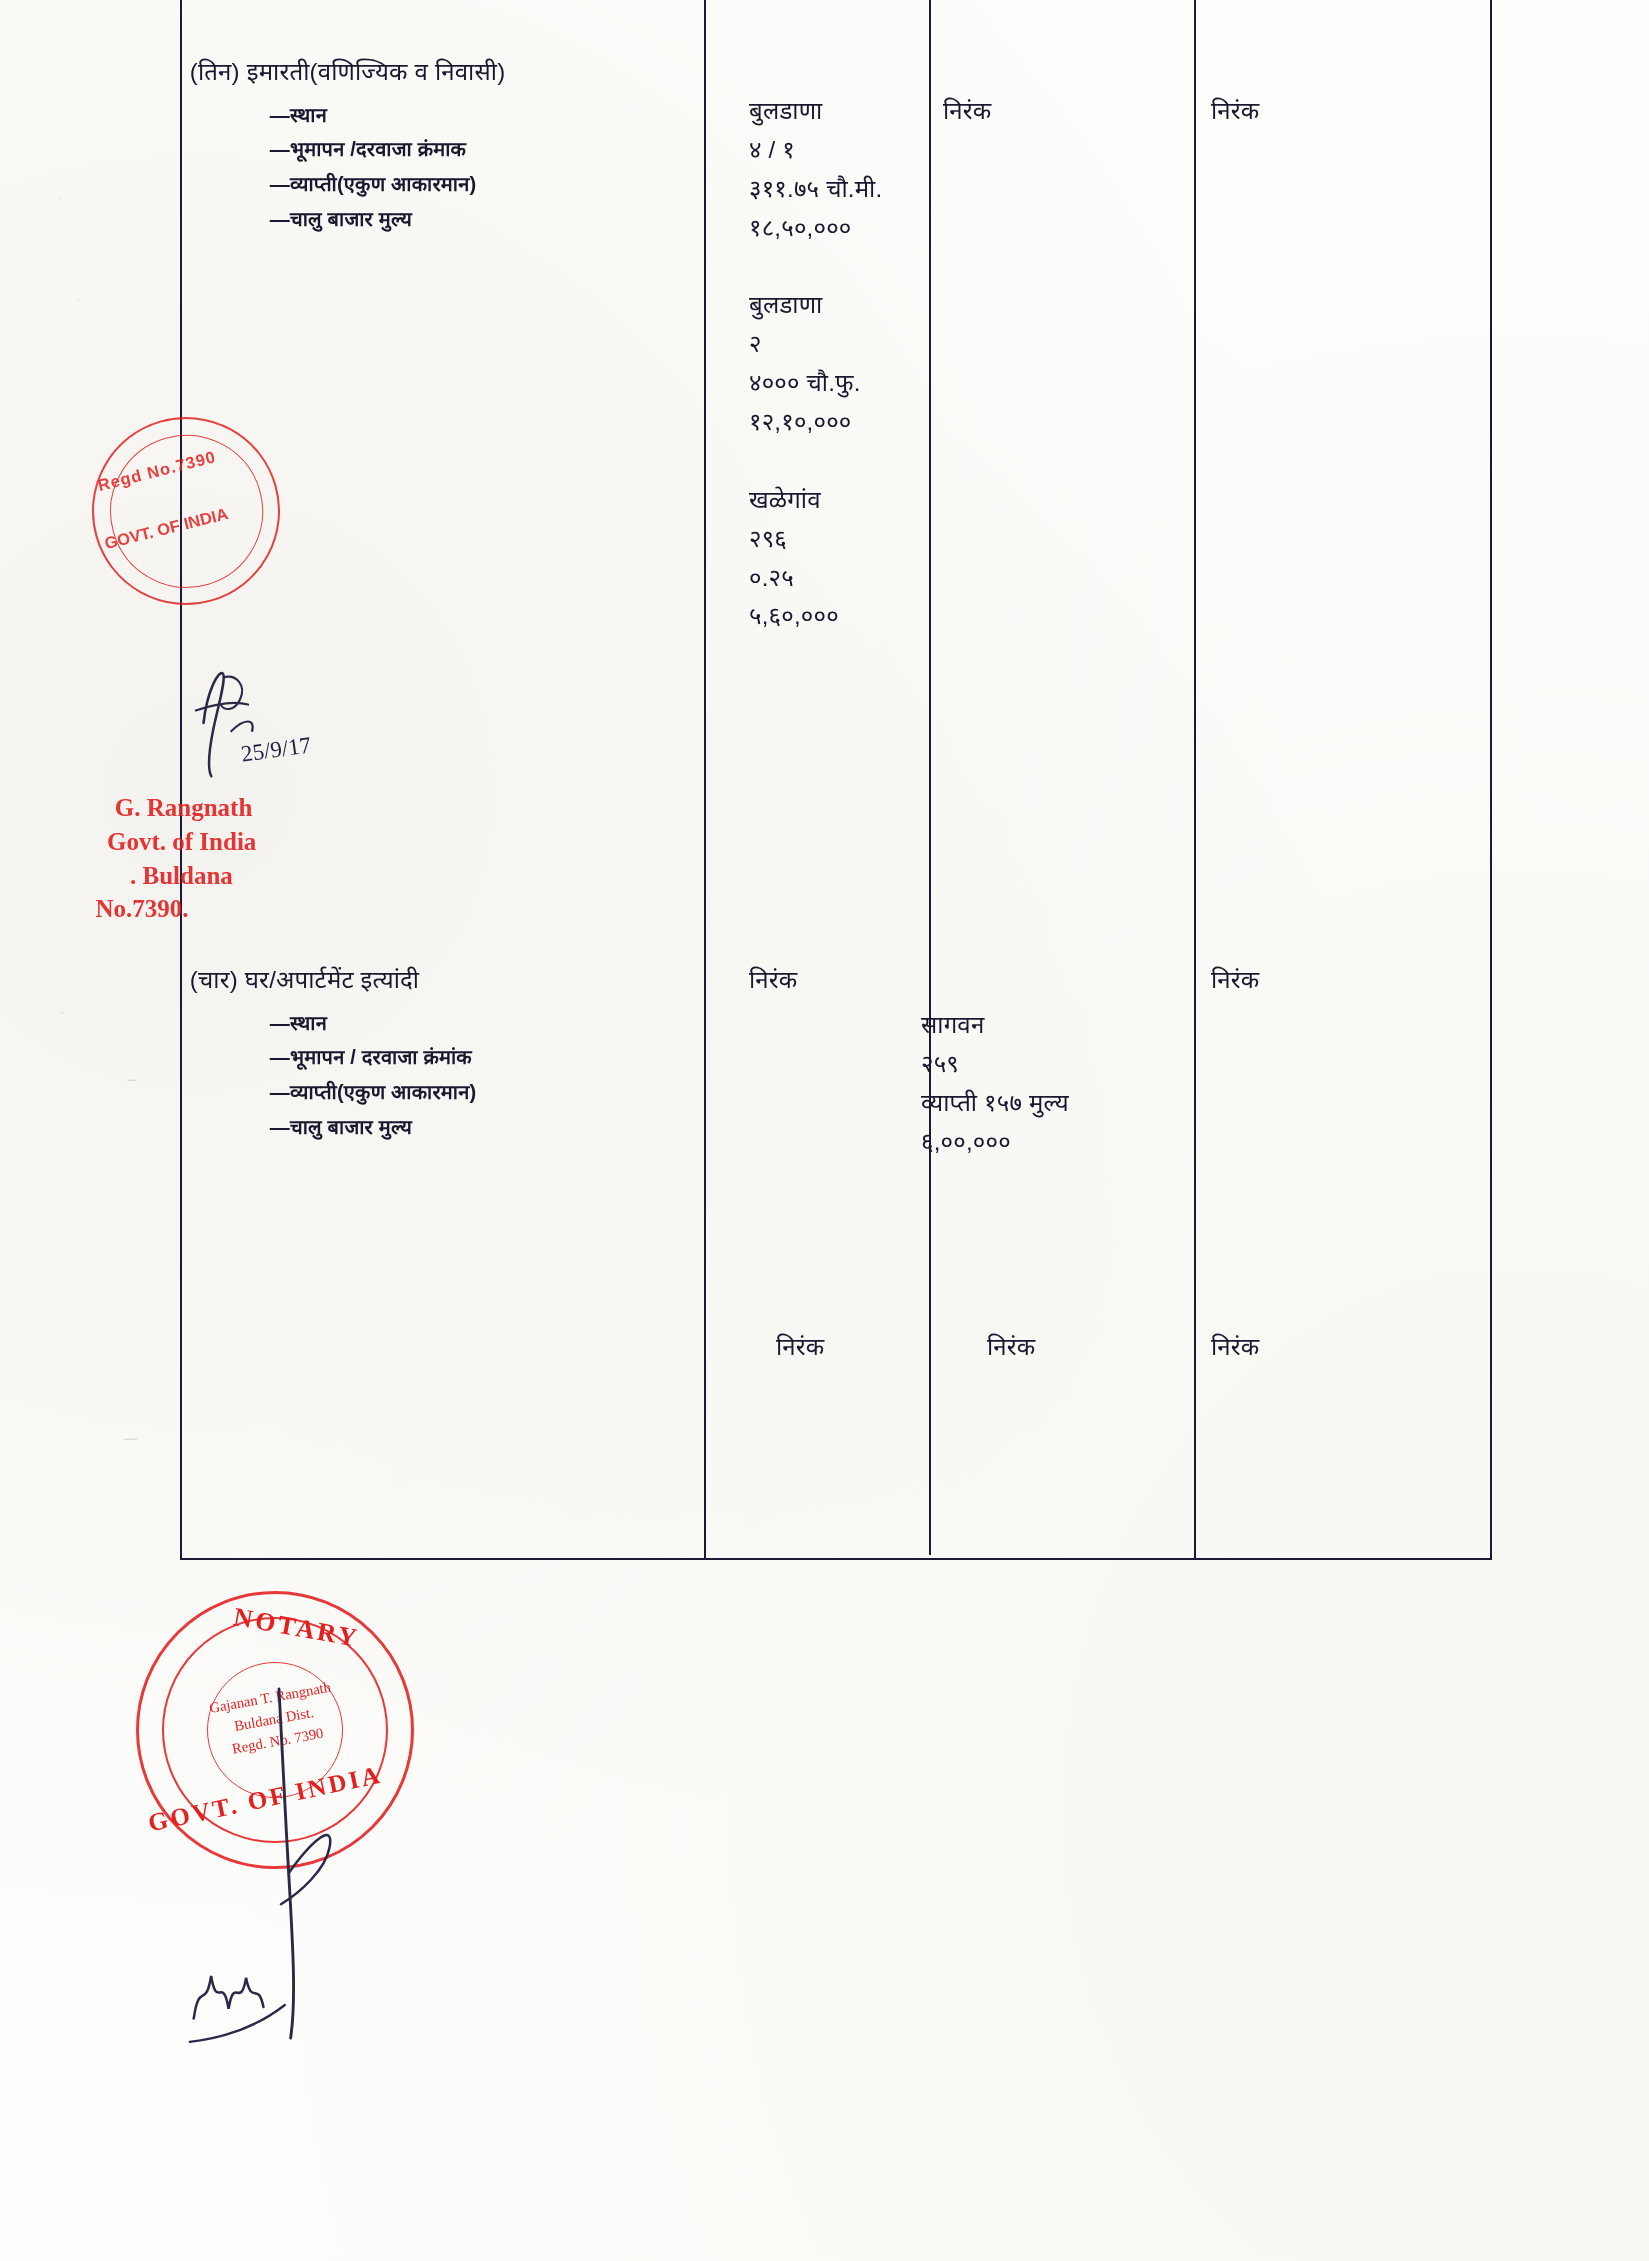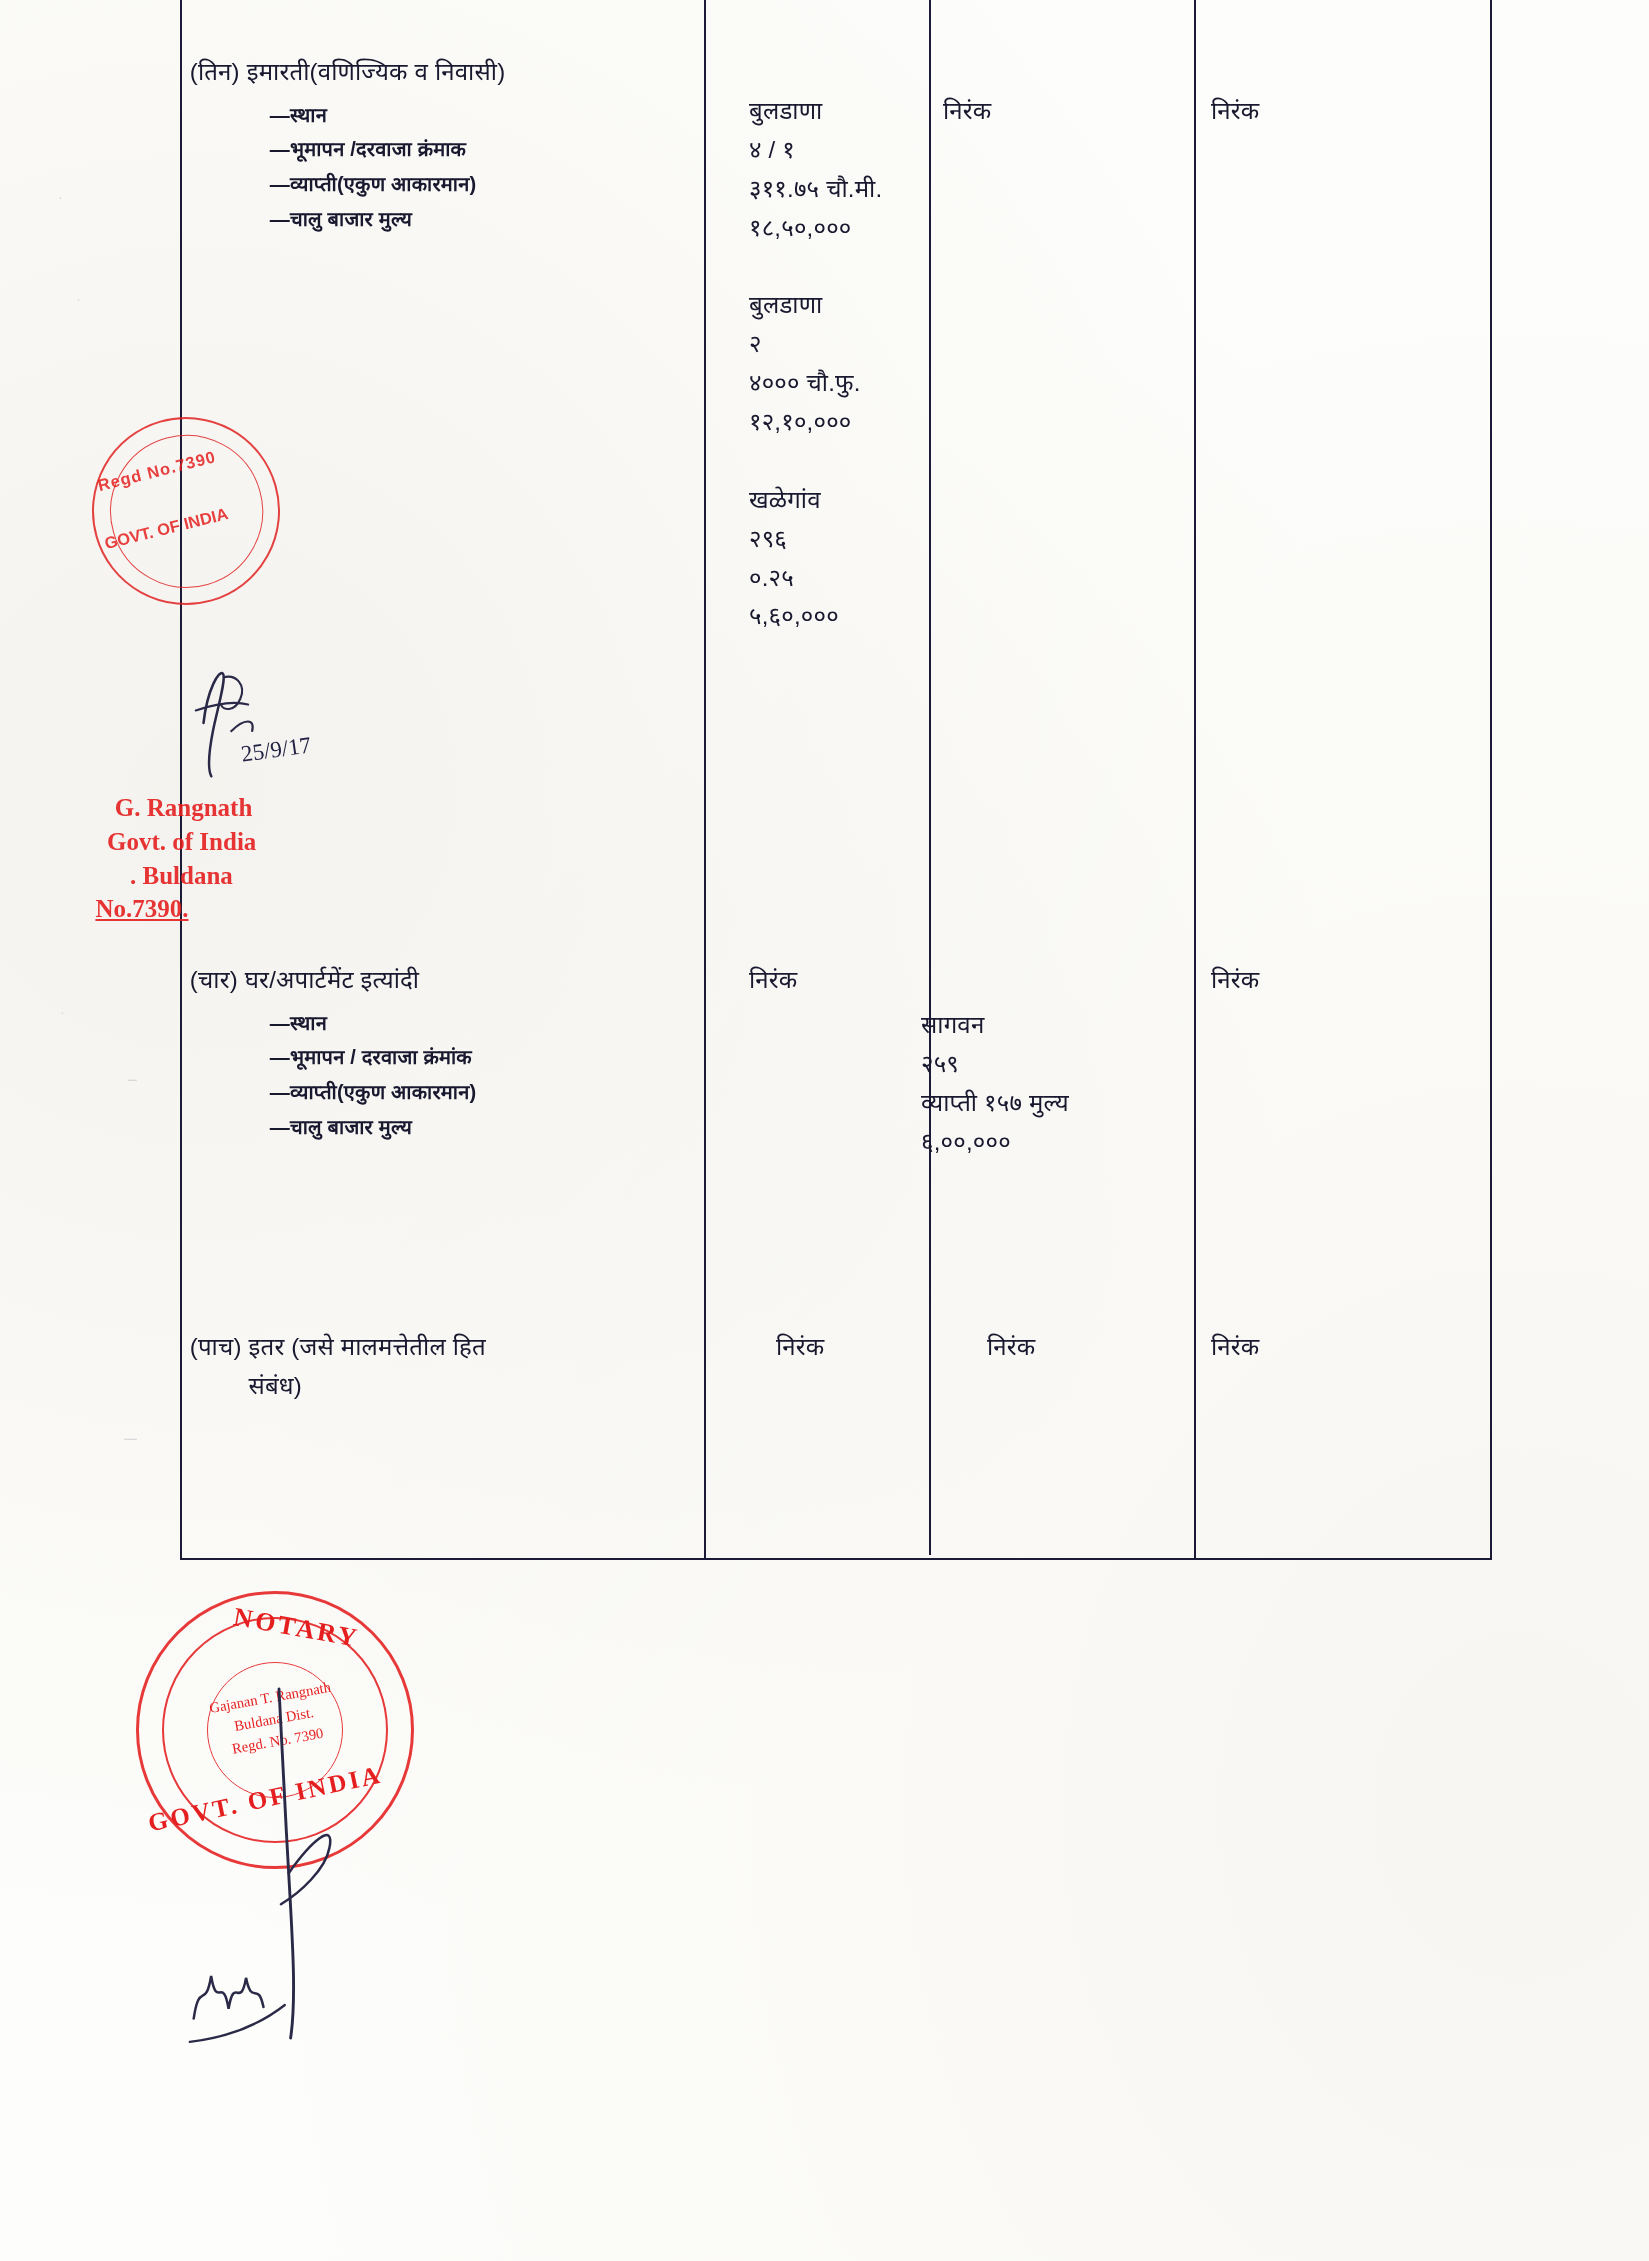--- a/index.html
+++ b/index.html
@@ -128,21 +128,21 @@
     font-family: "Liberation Serif", serif;
     font-size: 25px;
     font-weight: bold;
     line-height: 1.35;
     opacity: 0.9;
   }
   .notary-red-lines span { display: block; }
   .notary-red-lines .l1 { margin-left: 7.8px; }
   .notary-red-lines .l2 { margin-left: 0px; }
   .notary-red-lines .l3 { margin-left: 23px; }
-  .notary-red-lines .l4 { margin-left: -11.6px; text-decoration: underline; }
+  .notary-red-lines .l4 { margin-left: -11.6px; }
 
   .sig-top {
     position: absolute;
     left: 184px;
     top: 660px;
     width: 165px;
     height: 126px;
     pointer-events: none;
   }
   .sig-date {
@@ -276,22 +276,20 @@
 —व्याप्ती(एकुण आकारमान)
 —चालु बाजार मुल्य</div>
   </div>
   <div class="cell c2" style="top:933px; width:204px;">निरंक</div>
   <div class="cell" style="left:739px; top:978px; width:281px;">सागवन
 २५९
 व्याप्ती १५७ मुल्य
 ६,००,०००</div>
   <div class="cell c4" style="top:933px; width:243px;">निरंक</div>
 
-  <div class="cell label-col row-head" style="top:1300px; width:505px;"><span>(पाच)</span>  <span style="display:inline-block; vertical-align:top;">इतर (जसे मालमत्तेतील हित
-संबंध)</span></div>
   <div class="cell" style="left:594px; top:1300px; width:204px;">निरंक</div>
   <div class="cell" style="left:805px; top:1300px; width:194px;">निरंक</div>
   <div class="cell c4" style="top:1300px; width:243px;">निरंक</div>
 </div>
 
 <div class="stamp-top"></div>
 <div class="stamp-top-text">
   <span class="a">Regd No.7390</span>
   <span class="b" style="margin-top:39px;">GOVT. OF INDIA</span>
 </div>

